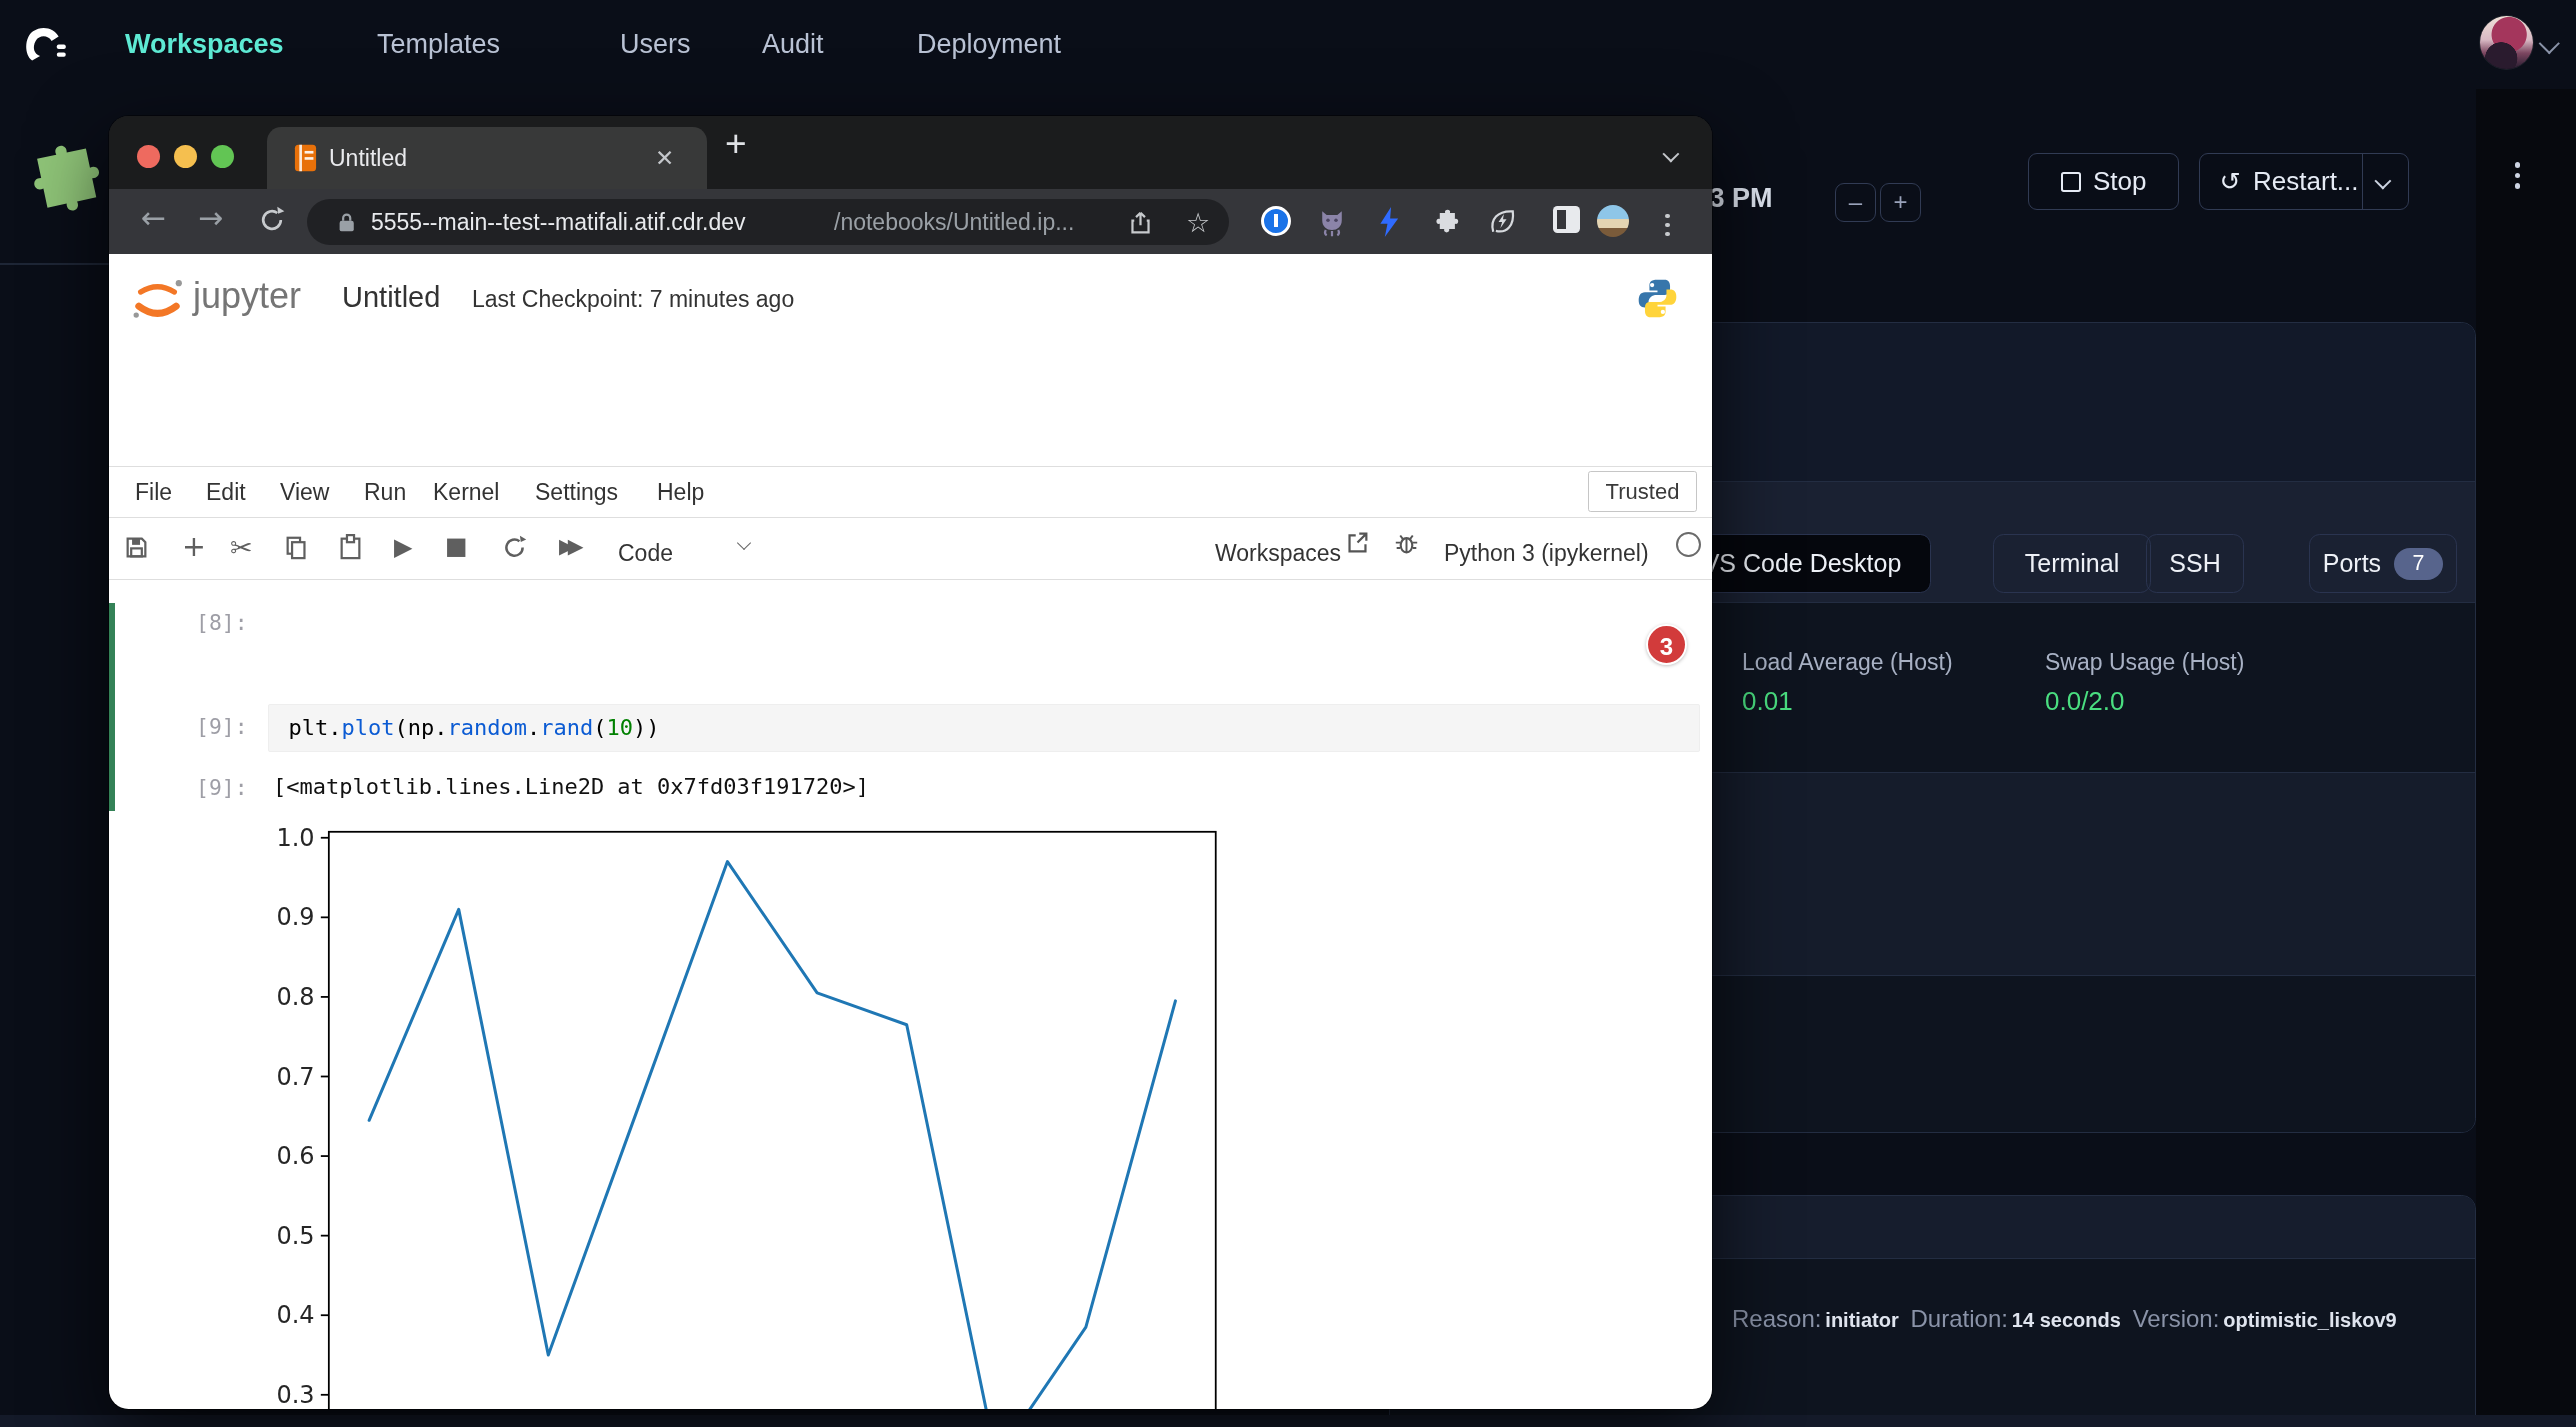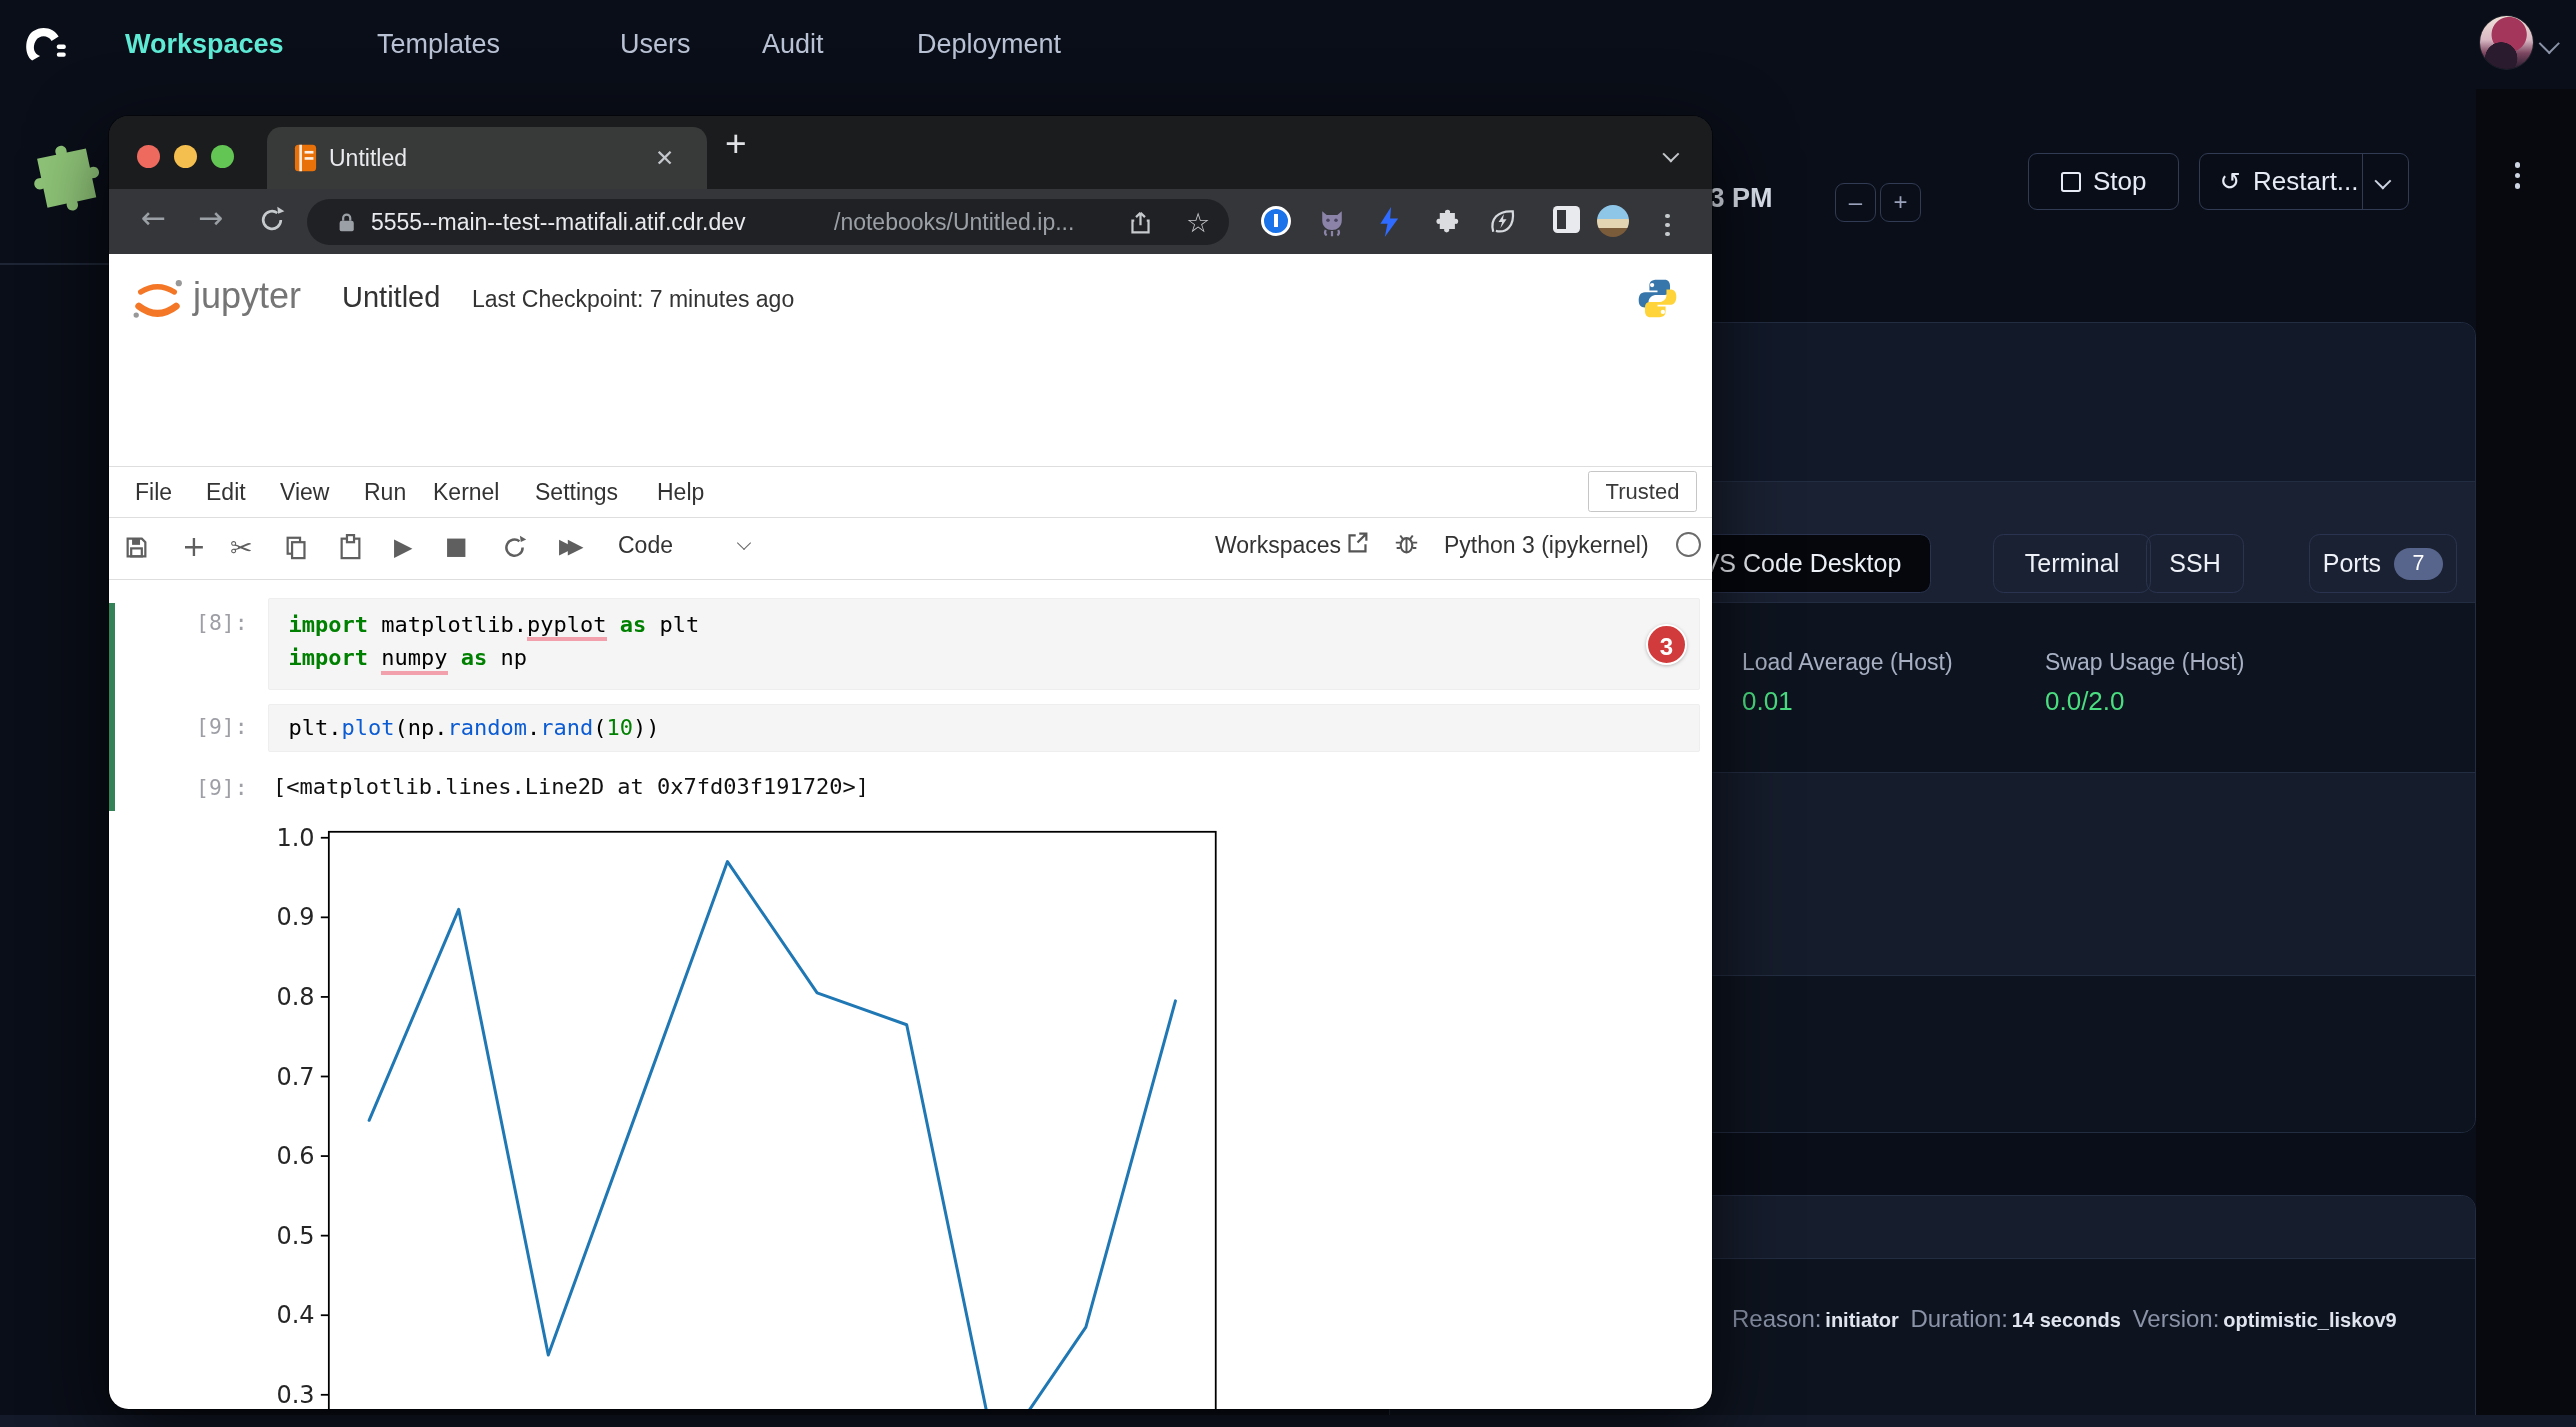--- a/index.html
+++ b/index.html
@@ -71,21 +71,21 @@
   
   .jpage{left:0;top:138px;width:1603px;height:1155px;background:#ffffff;color:#333;}
   .jp-title{font-size:29px;color:#333;}
   .jp-checkpoint{font-size:23px;color:#333;}
   .jp-brand{font-size:36px;color:#757575;}
   .jp-hdiv{position:absolute;left:0;right:0;height:1.3px;background:#dedede;}
   .menu-item{font-size:23px;color:#333;top:0;height:52px;line-height:52px;}
   .trusted{border:1.3px solid #c6c6c6;border-radius:2.7px;font-size:22px;color:#3a3a3a;
     text-align:center;line-height:39px;background:#fff;}
   .ticon{color:#5f5f5f;font-size:24px;font-family:"DejaVu Sans",sans-serif;}
-  .tb-label{font-size:23px;color:#333;}
+  .tb-label{font-size:23px;color:#333;margin-top:8px;}
   .chev-gray{display:inline-block;width:9px;height:9px;border-right:1.8px solid #666;border-bottom:1.8px solid #666;transform:rotate(45deg);}
   .kernel-circ{width:21.4px;height:21.4px;border:2.2px solid #6b6b6b;border-radius:50%;}
   .prompt{font-family:"DejaVu Sans Mono",monospace;font-size:21.4px;color:#9e9ea6;}
   .cellbox{background:#f5f5f5;border-radius:1.8px;border:0.9px solid #eeeeee;}
   .code{font-family:"DejaVu Sans Mono",monospace;font-size:22px;color:#000;white-space:pre;}
   .tok.kw{color:#008000;font-weight:700;}
   .tok.fn{color:#0b5bd3;}
   .tok.num{color:#008000;}
   .tok.tx{color:#000;}
   .tok.u{border-bottom:4.5px solid #f2a0ac;padding-bottom:0.9px;}
@@ -328,24 +328,20 @@
       <span class="abs tb-label" style="left:1335px;top:15px">Python 3 (ipykernel)</span>
       <div class="abs kernel-circ" style="left:1567px;top:15px"></div>
     </div>
     <div class="jp-hdiv" style="top:325px"></div>
 
     <div class="abs clipped code" style="left:178px;top:327px;width:766px">
       
     </div>
 
     <span class="abs prompt" style="left:87px;top:356px">[8]:</span>
-    <div class="abs cellbox" style="left:159px;top:344px;width:1430px;height:90px">
-      <div class="code" style="position:absolute;left:19.6px;top:12.5px"><span class="tok kw">import</span><span class="tok tx"> matplotlib.</span><span class="tok tx u">pyplot</span><span class="tok kw"> as</span><span class="tok tx"> plt</span></div>
-      <div class="code" style="position:absolute;left:19.6px;top:46px"><span class="tok kw">import</span><span class="tok tx"> </span><span class="tok tx u">numpy</span><span class="tok kw"> as</span><span class="tok tx"> np</span></div>
-    </div>
     <div class="abs runbadge" style="left:1537px;top:370px">3</div>
 
     <span class="abs prompt" style="left:87px;top:460px">[9]:</span>
     <div class="abs cellbox" style="left:159px;top:450px;width:1430px;height:46px">
       <div class="code" style="position:absolute;left:19.6px;top:9.8px"><span class="tok tx">plt.</span><span class="tok fn">plot</span><span class="tok tx">(np.</span><span class="tok fn">random</span><span class="tok tx">.</span><span class="tok fn">rand</span><span class="tok tx">(</span><span class="tok num">10</span><span class="tok tx">))</span></div>
     </div>
 
     <span class="abs prompt" style="left:87px;top:521px">[9]:</span>
     <span class="abs outtext" style="left:164px;top:520px">[&lt;matplotlib.lines.Line2D at 0x7fd03f191720&gt;]</span>
 

